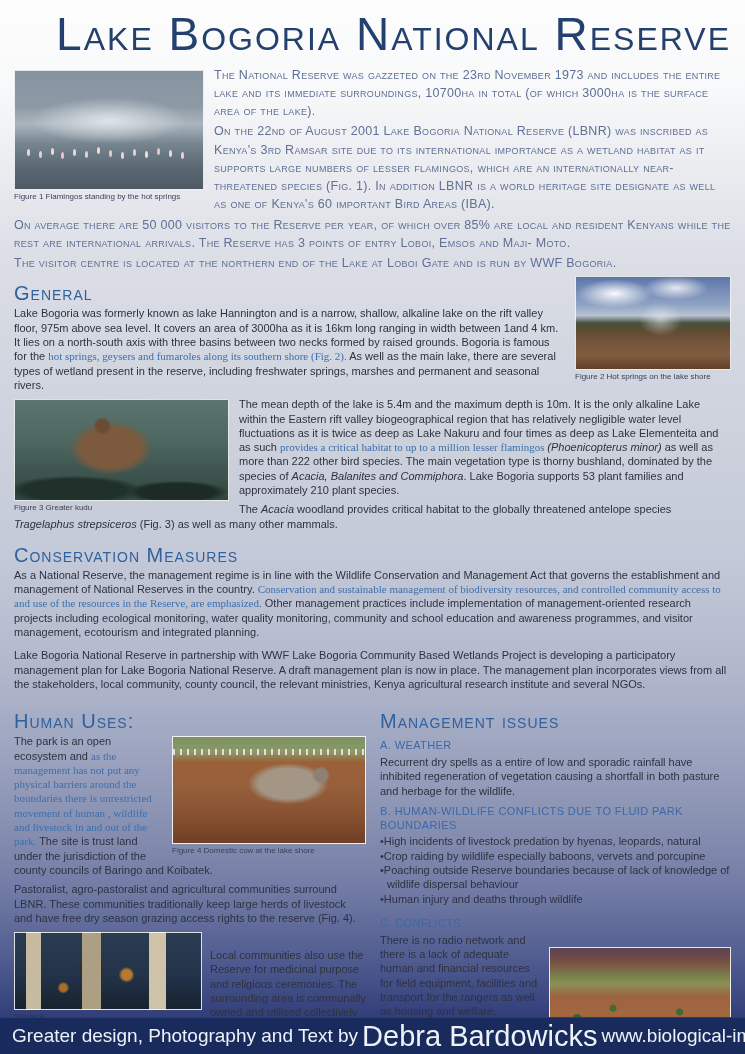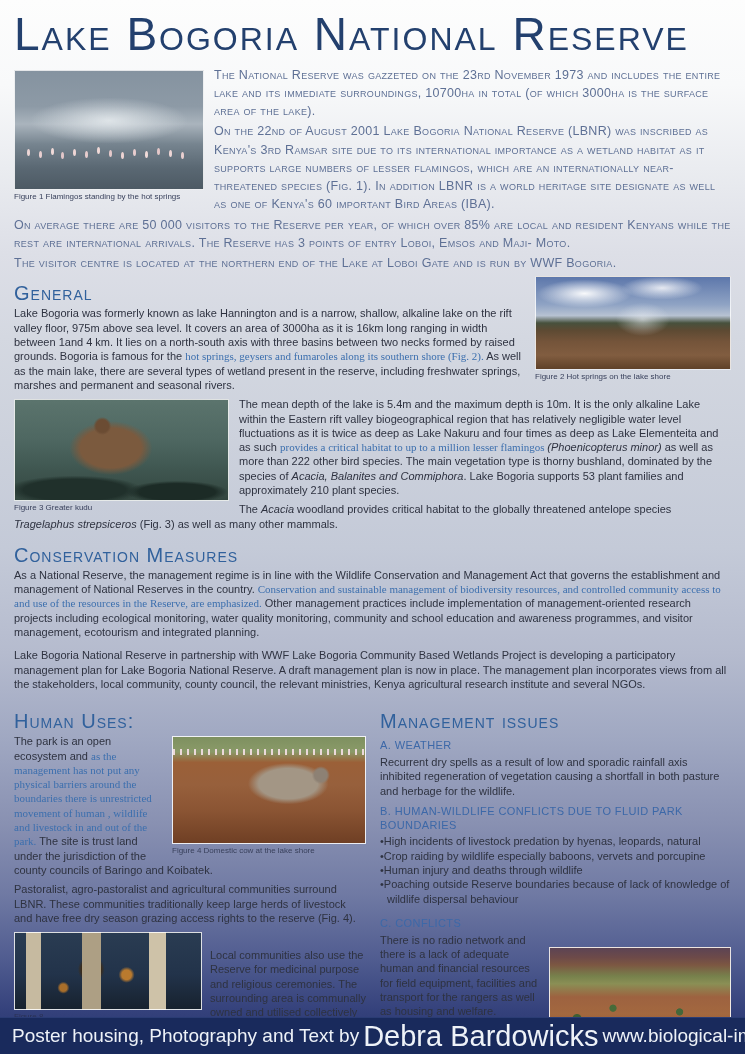--- a/index.html
+++ b/index.html
@@ -7,42 +7,42 @@
     position:relative;width:745px;height:1054px;margin:0 auto;overflow:hidden;
     font-family:"Liberation Sans", sans-serif;
     background:linear-gradient(180deg,
       #fdfdfd 0%, #f8f9fa 8%, #eaecf0 16%, #dddfe7 24%, #d4d8e1 32%,
       #ccd1dc 42%, #c4cad8 52%, #b5bbce 62%, #a0a8c2 70%, #8991b2 78%,
       #6f79a3 85%, #505c90 91%, #34417b 96%, #22306a 100%);
   }
   .content{padding:6px 14px 0 14px;}
   h1.title{
     margin:4px 0 6px 0;font-weight:400;font-size:46px;line-height:1.08;
-    font-variant:small-caps;letter-spacing:2px;color:#23406e;white-space:nowrap;
+    font-variant:small-caps;letter-spacing:2px;color:#23406e;white-space:nowrap;text-align:right;
   }
   section{overflow:hidden;}
   .h1sec{
     font-variant:small-caps;font-weight:400;color:#31619c;
     font-size:20px;letter-spacing:1px;margin:8px 0 2px 0;line-height:1.1;
   }
   .introtext{
     font-variant:small-caps;color:#5e7095;font-size:12.5px;line-height:1.46;
     letter-spacing:.3px;margin:0 0 2px 0;
   }
   .body{font-size:11px;line-height:1.3;color:#2e3240;margin:0 0 5px 0;}
   .hl{color:#3c6fae;font-family:Liberation Serif, serif;}
   .it{font-style:italic;}
   .cap{font-size:8px;color:#39415c;margin-top:2px;line-height:1.3;}
   .cap.dark{color:#2a3154;}
   figure{margin:0;}
   .photo{border:1px solid rgba(255,255,255,.85);box-sizing:border-box;width:100%;}
 
   
   .fig1w{float:left;width:190px;margin:4px 10px 2px 0;}
-  .fig2w{float:right;width:196px;margin:2px 0 4px 10px;}
+  .fig2w{float:right;width:156px;margin:2px 0 4px 10px;}
   .fig3w{float:left;width:215px;margin:2px 10px 0 0;}
   .f4w{float:right;width:194px;margin:2px 0 2px 8px;}
   .f5w{float:left;width:188px;margin:2px 8px 0 0;}
   .fig6f{float:right;width:182px;margin:14px 0 2px 8px;}
 
   
   .f1{height:120px;position:relative;background:
       radial-gradient(ellipse 60% 28% at 50% 42%, rgba(232,237,240,.85), rgba(232,237,240,0) 70%),
       linear-gradient(180deg,#8593a0 0%,#8d9aa6 30%,#aab4bd 45%,#76848f 62%,#5a6873 82%,#4d5a64 100%);}
   .f1-dots{position:absolute;left:12px;top:78px;width:3px;height:7px;border-radius:50%;background:#edd6d6;
@@ -167,42 +167,42 @@
         </section>
         <div class="smalltext refs">
           <div><span>References: Abub A (1998) </span><span class="it">Lake Bogoria catchment baseline study</span><span>, WWF Bogoria</span></div>
 
         </div>
       </div>
 
       <div class="col-right">
         <div class="h1sec">Management issues</div>
         <div class="subhead">A. WEATHER</div>
-        <p class="body">Recurrent dry spells as a result of low and sporadic rainfall axis inhibited regeneration of vegetation causing a shortfall in both pasture and herbage for the wildlife.</p>
+        <p class="body">Recurrent dry spells as a entire of low and sporadic rainfall have inhibited regeneration of vegetation causing a shortfall in both pasture and herbage for the wildlife.</p>
         <div class="subhead">B. HUMAN-WILDLIFE CONFLICTS DUE TO FLUID PARK BOUNDARIES</div>
         <ul class="bullets">
           <li>High incidents of livestock predation by hyenas, leopards, natural</li>
           <li>Crop raiding by wildlife especially baboons, vervets and porcupine</li>
+          <li>Poaching outside Reserve boundaries because of lack of knowledge of wildlife dispersal behaviour</li>
           <li>Human injury and deaths through wildlife</li>
-          <li>Poaching outside Reserve boundaries because of lack of knowledge of wildlife dispersal behaviour</li>
         </ul>
         <section>
           <div class="subhead">C. CONFLICTS</div>
           <figure class="fig6f">
             <div class="photo f6"></div>
             <figcaption class="cap dark">Figure 6 Farmland encroaching on Park boundaries</figcaption>
           </figure>
           <p class="body">There is no radio network and there is a lack of adequate human and financial resources for field equipment, facilities and transport for the rangers  as well as housing and welfare.</p>
           <div class="subhead">D. INCREASE IN HUMAN POPULATION</div>
           <p class="body">Farmland and urban development is encroaching on park boundaries resulting in increased pressure on the natural resources. (Fig. 6)</p>
 
         </section>
       </div>
 
     </div>
   </div>
 
   <div class="footer">
-    <span class="f-pre">Poster housing, Photography and Text by </span>
+    <span class="f-pre">Greater design, Photography and Text by </span>
     <span class="f-name">Debra Bardowicks</span>
     <span class="f-url"> www.biological-imaging.com</span>
   </div>
 </div>
 
 </body></html>

